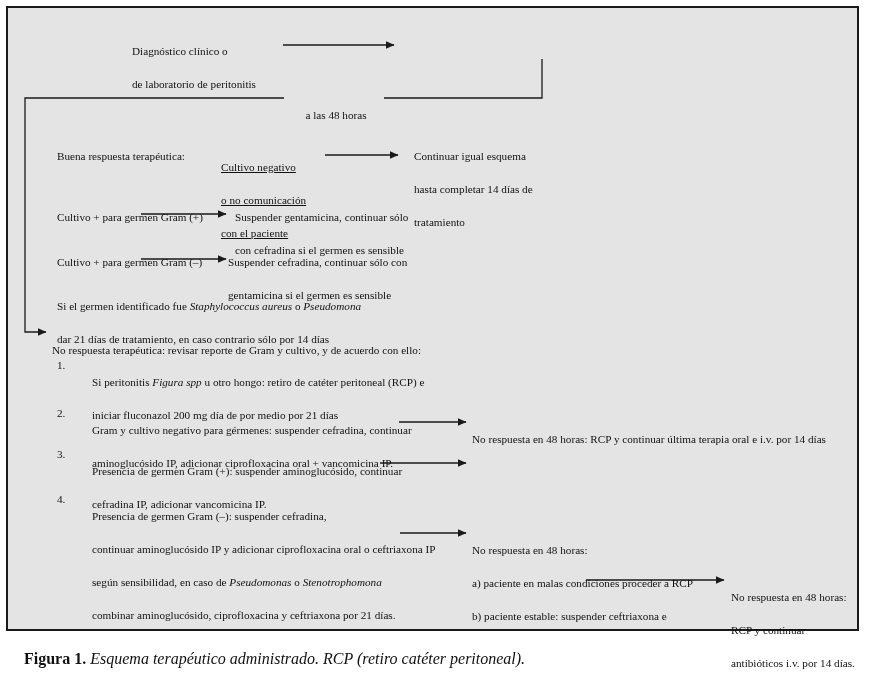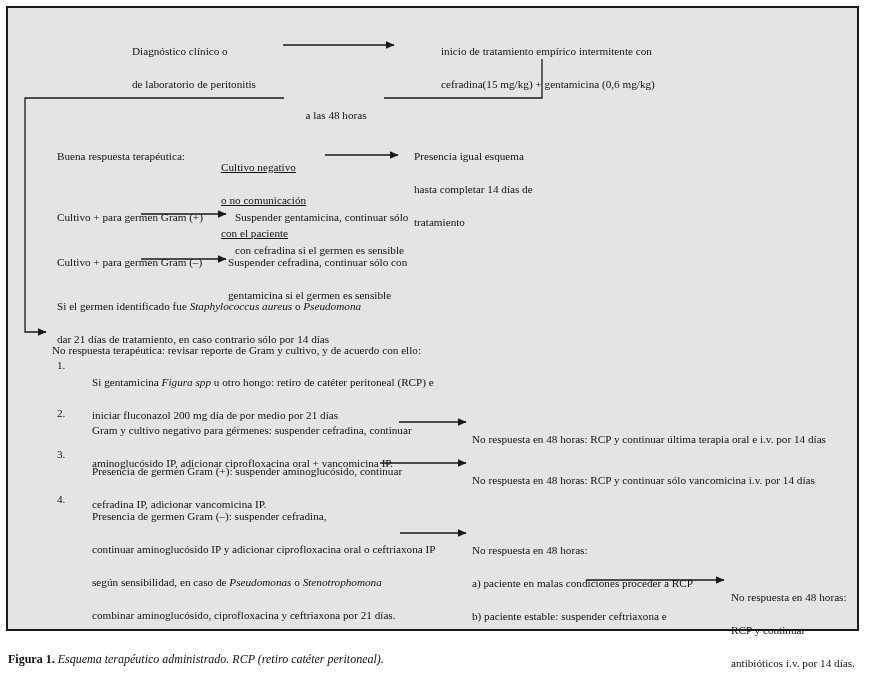--- a/index.html
+++ b/index.html
@@ -58,23 +58,23 @@
 
   .num {
     position: absolute;
     font-size: 11.2px;
     line-height: 16.5px;
   }
 
   
   .caption {
     position: absolute;
-    left: 8px;
+    left: 24px;
     top: 652px;
-    font-size: 12px;
+    font-size: 16px;
     line-height: 14px;
   }
   .caption .lead { font-weight: bold; }
   .caption .body { font-style: italic; }
 </style>
 </head>
 <body>
 
 <div id="figure-root">
 
@@ -105,41 +105,37 @@
     <line x1="400" y1="533" x2="466" y2="533" stroke="#1a1a1a" stroke-width="1.3" marker-end="url(#ah)"></line>
 
     <line x1="586" y1="580" x2="724" y2="580" stroke="#1a1a1a" stroke-width="1.3" marker-end="url(#ah)"></line>
   </svg>
 
   <div class="node" style="left:108px; top:26px; width:190px;margin-left:24px;">
     <span class="ln">Diagnóstico clínico o</span>
     <span class="ln">de laboratorio de peritonitis</span>
   </div>
 
-  <div class="node" style="left:441px; top:26px; width:330px;">
-    <span class="ln">inicio de tratamiento empírico intermitente con</span>
-    <span class="ln">cefradina(15 mg/kg) + gentamicina (0,6 mg/kg)</span>
-  </div>
 
   <div class="node" style="left:290px; top:90px; width:92px; text-align:center;">
     <span class="ln">a las 48 horas</span>
   </div>
 
   <div class="node" style="left:57px; top:131px; width:170px;">
     <span class="ln">Buena respuesta terapéutica:</span>
   </div>
 
   <div class="node" style="left:221px; top:142px; width:110px;text-decoration:underline;">
     <span class="ln">Cultivo negativo</span>
     <span class="ln">o no comunicación</span>
     <span class="ln">con el paciente</span>
   </div>
 
   <div class="node" style="left:414px; top:131px; width:200px;">
-    <span class="ln">Presencia igual esquema</span>
+    <span class="ln">Continuar igual esquema</span>
     <span class="ln">hasta completar 14 días de</span>
     <span class="ln">tratamiento</span>
   </div>
 
   <div class="node" style="left:57px; top:192px; width:180px;">
     <span class="ln">Cultivo + para germen Gram (+)</span>
   </div>
 
   <div class="node" style="left:235px; top:192px; width:260px;">
     <span class="ln">Suspender gentamicina, continuar sólo</span>
@@ -159,40 +155,37 @@
     <span class="ln"><span>Si el germen identificado fue </span><span class="it">Staphylococcus aureus</span><span> o </span><span class="it">Pseudomona</span></span>
     <span class="ln">dar 21 días de tratamiento, en caso contrario sólo por 14 días</span>
   </div>
 
   <div class="node" style="left:52px; top:325px; width:470px;">
     <span class="ln">No respuesta terapéutica: revisar reporte de Gram y cultivo, y de acuerdo con ello:</span>
   </div>
 
   <div class="num" style="left:57px; top:357px;">1.</div>
   <div class="node" style="left:92px; top:357px; width:400px;">
-    <span class="ln"><span>Si gentamicina </span><span class="it">Figura spp</span><span> u otro hongo: retiro de catéter peritoneal (RCP) e</span></span>
+    <span class="ln"><span>Si peritonitis </span><span class="it">Figura spp</span><span> u otro hongo: retiro de catéter peritoneal (RCP) e</span></span>
     <span class="ln">iniciar fluconazol 200 mg día de por medio por 21 días</span>
   </div>
 
   <div class="num" style="left:57px; top:405px;">2.</div>
   <div class="node" style="left:92px; top:405px; width:320px;">
     <span class="ln">Gram y cultivo negativo para gérmenes: suspender cefradina, continuar</span>
     <span class="ln">aminoglucósido IP, adicionar ciprofloxacina oral + vancomicina IP.</span>
   </div>
   <div class="node" style="left:472px; top:414px; width:395px;">
     <span class="ln">No respuesta en 48 horas: RCP y continuar última terapia oral e i.v. por 14 días</span>
   </div>
 
   <div class="num" style="left:57px; top:446px;">3.</div>
   <div class="node" style="left:92px; top:446px; width:300px;">
     <span class="ln">Presencia de germen Gram (+): suspender aminoglucósido, continuar</span>
     <span class="ln">cefradina IP, adicionar vancomicina IP.</span>
-  </div>
-  <div class="node" style="left:472px; top:455px; width:390px;">
-    <span class="ln">No respuesta en 48 horas: RCP y continuar sólo vancomicina i.v. por 14 días</span>
   </div>
 
   <div class="num" style="left:57px; top:491px;">4.</div>
   <div class="node" style="left:92px; top:491px; width:330px;">
     <span class="ln">Presencia de germen Gram (–): suspender cefradina,</span>
     <span class="ln">continuar aminoglucósido IP y adicionar ciprofloxacina oral o ceftriaxona IP</span>
     <span class="ln"><span>según sensibilidad, en caso de </span><span class="it">Pseudomonas</span><span> o </span><span class="it">Stenotrophomona</span></span>
     <span class="ln">combinar aminoglucósido, ciprofloxacina y ceftriaxona por 21 días.</span>
   </div>
 

